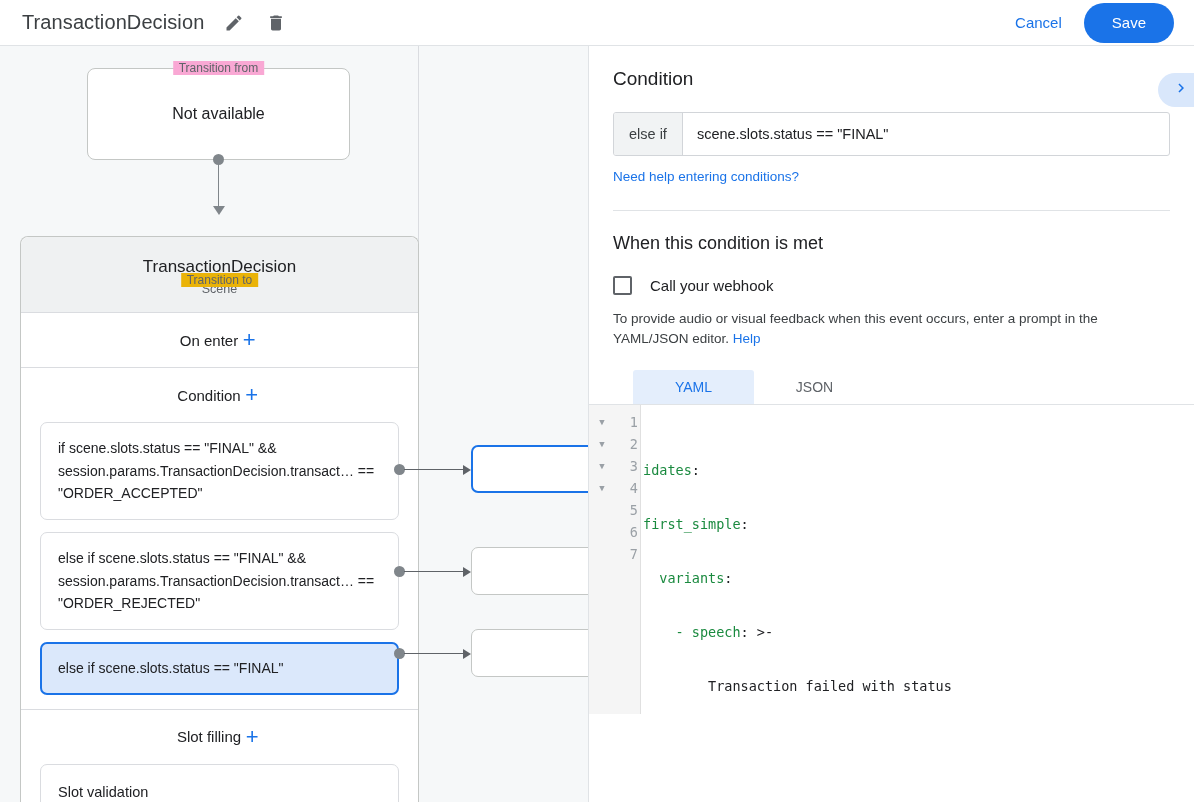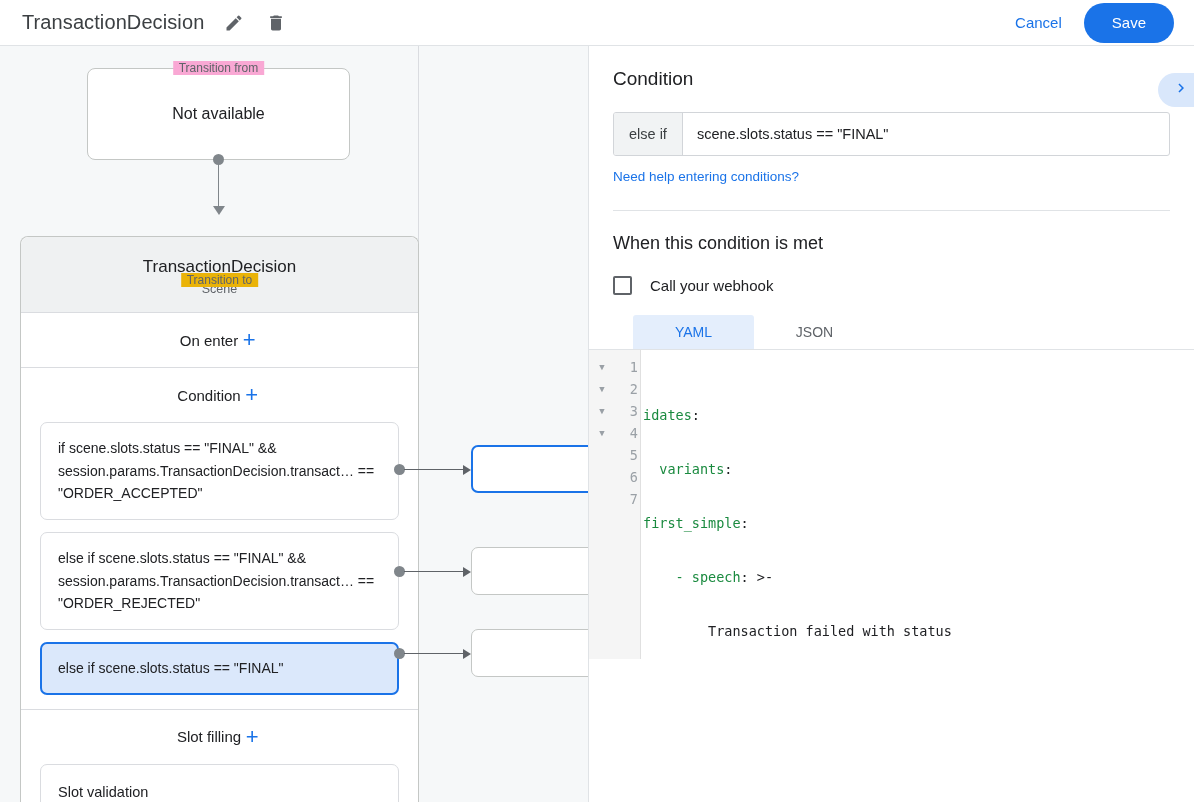--- a/index.html
+++ b/index.html
@@ -497,20 +497,23 @@
 
   <div class="rp-body">
     <div class="rp-h2">When this condition is met</div>
 
     <div class="check-row">
       <div class="cbox"></div>
       <div class="check-label">Call your webhook</div>
     </div>
 
 
+    <div class="desc">
+      <span>To provide audio or visual feedback when this event occurs, enter a prompt in the YAML/JSON editor. </span><a>Help</a>
+    </div>
 
     <div class="tabs">
       <div class="tab active">YAML</div>
       <div class="tab">JSON</div>
     </div>
   </div>
 
   <div class="editor">
     <div class="fold-col">
       <div class="fold">▼</div>
@@ -527,21 +530,21 @@
       <div>2</div>
       <div>3</div>
       <div>4</div>
       <div>5</div>
       <div>6</div>
       <div>7</div>
     </div>
 
     <div class="code">
       <div class="cline"><span class="k">idates</span><span class="t">:</span></div>
+      <div class="cline"><span class="k">first_simple</span><span class="t">:</span></div>
       <div class="cline"><span class="k">  variants</span><span class="t">:</span></div>
-      <div class="cline"><span class="k">first_simple</span><span class="t">:</span></div>
       <div class="cline"><span class="k">    - speech</span><span class="t">: &gt;-</span></div>
       <div class="cline"><span class="t">        Transaction failed with status</span></div>
       <div class="cline hl"></div>
       
     </div>
   </div>
 </div>
 
 </body></html>

